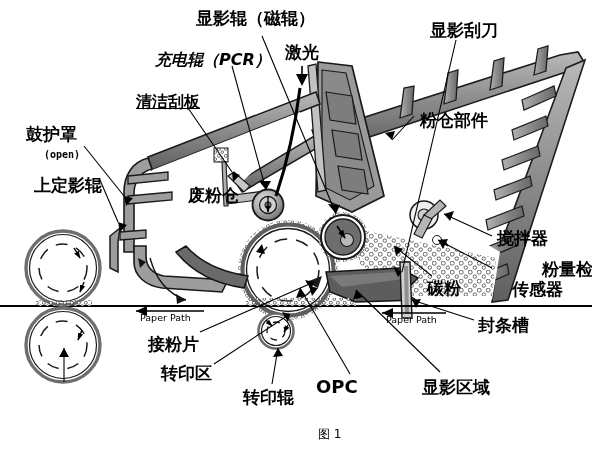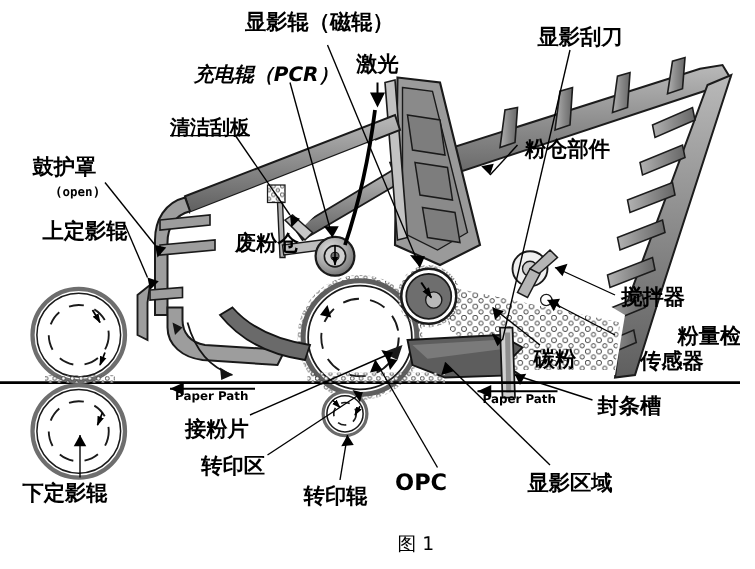--- a/index.html
+++ b/index.html
@@ -37,24 +37,24 @@
     font-size: 10px;
     font-weight: bold;
   }
   .lbl.lat {
     font-family: "DejaVu Sans", "Liberation Sans", sans-serif;
     font-weight: bold;
     font-size: 18px;
   }
   .lbl.pp {
     font-family: "DejaVu Sans", "Liberation Sans", sans-serif;
-    font-weight: bold;
+    font-weight: normal;
     font-size: 9.5px;
   }
-  .lbl.cap { font-size: 15px; font-weight: normal; }
+  .lbl.cap { font-size: 12px; font-weight: normal; }
 </style>
 </head>
 <body>
 
 <div id="stage">
 
   <svg id="artwork" viewBox="0 0 604 455">
     <defs>
       <pattern id="tonerDots" width="9" height="9" patternUnits="userSpaceOnUse">
         <circle cx="2.2" cy="2.2" r="2.0" fill="#ffffff" stroke="#2b2b2b" stroke-width="0.7"></circle>
@@ -346,17 +346,16 @@
   <div class="lbl cjk" style="left:148px; top:336px;">接粉片</div>
 
   <div class="lbl cjk" style="left:161px; top:365px;">转印区</div>
 
   <div class="lbl cjk" style="left:243px; top:389px;">转印辊</div>
 
   <div class="lbl lat" style="left:316px; top:378px;">OPC</div>
 
   <div class="lbl cjk" style="left:422px; top:379px;">显影区域</div>
 
-  <div class="lbl cjk" style="left:18px; top:387px;">下定影辊</div>
 
   <div class="lbl cap" style="left:318px; top:428px;">图 1</div>
 
 </div>
 
 </body></html>

